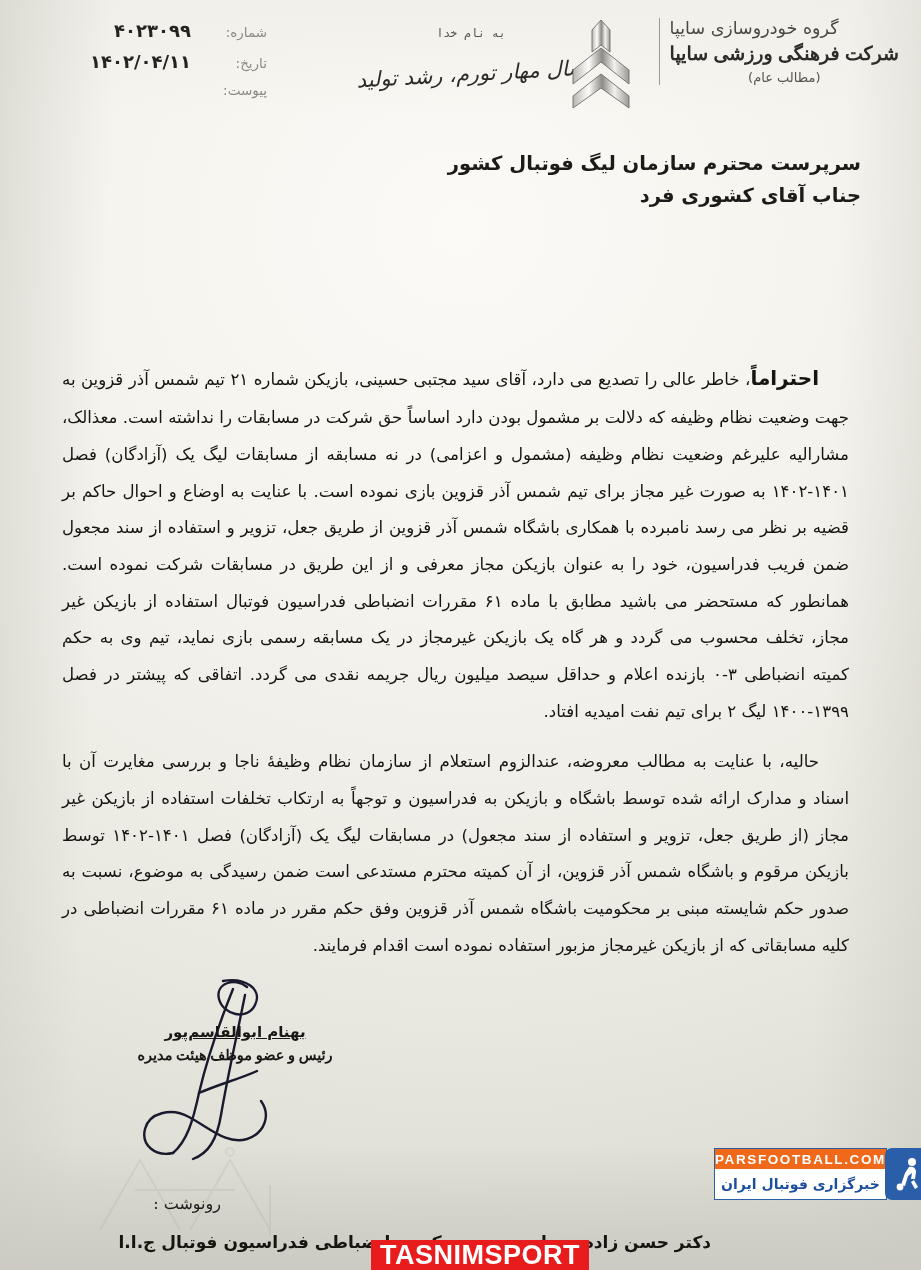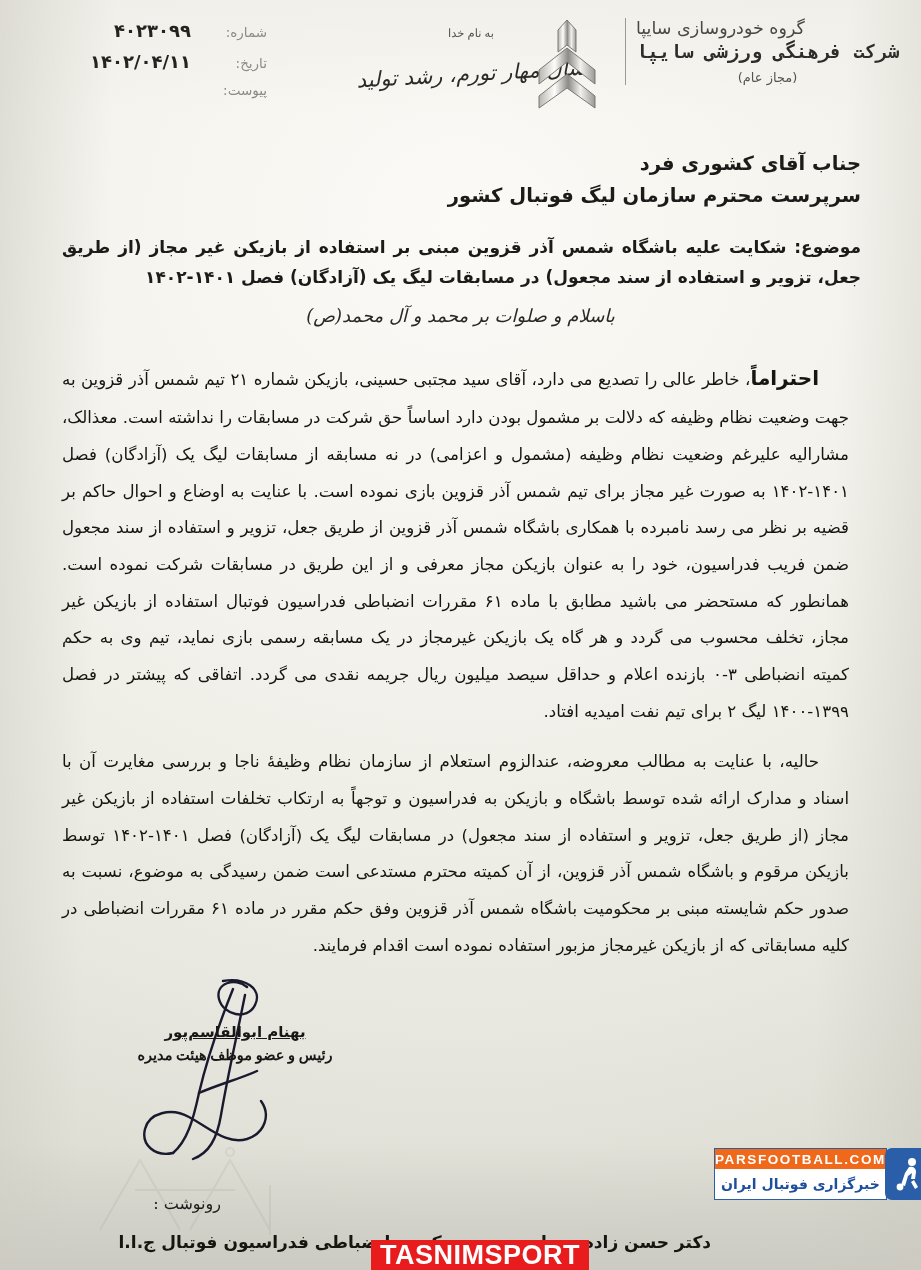--- a/index.html
+++ b/index.html
@@ -68,21 +68,21 @@
     letter-spacing: .2px;
     white-space: nowrap;
     font-family: "DejaVu Sans", sans-serif;
   }
   .brand-line-2 {
     font-size: 19px;
     font-weight: bold;
     color: #2e2c29;
     white-space: nowrap;
     margin-top: 3px;
-    font-family: Liberation Mono, monospace;
+    font-family: Liberation Sans, sans-serif;
   }
   .brand-line-3 {
     font-size: 13px;
     color: #57544f;
     margin-top: 4px;
     text-align: center;
     font-family: "DejaVu Sans", sans-serif;
   }
   #saipa-logo { width: 64px; height: 92px; flex: 0 0 auto; }
 
@@ -90,21 +90,21 @@
   #center-head {
     position: absolute;
     top: 26px;
     right: 330px;
     width: 240px;
     text-align: center;
   }
   #bismillah {
     font-size: 11.5px;
     color: #55524d;
-    font-family: Liberation Sans, sans-serif;
+    font-family: Liberation Mono, monospace;
   }
   #slogan {
     margin-top: 22px;
     font-size: 21px;
     color: #2c2a27;
     font-family: "DejaVu Serif", serif;
     font-style: italic;
     transform: rotate(-3.2deg);
     white-space: nowrap;
     letter-spacing: .3px;
@@ -379,21 +379,21 @@
     <div id="center-head">
       <div id="bismillah">به نام خدا</div>
       <div id="slogan">سال مهار تورم، رشد تولید</div>
     </div>
 
     <div id="brand">
 
       <div id="brand-text">
         <div class="brand-line-1">گروه خودروسازی سایپا</div>
         <div class="brand-line-2">شرکت فرهنگی ورزشی سایپا</div>
-        <div class="brand-line-3">(مجاز عام)</div>
+        <div class="brand-line-3">(مطالب عام)</div>
       </div>
 
       <svg id="saipa-logo" viewBox="0 0 64 92">
         <defs>
           <linearGradient id="chevGrad" x1="0" y1="0" x2="1" y2="0">
             <stop offset="0%" stop-color="#b8b6b0"></stop>
             <stop offset="28%" stop-color="#fdfdfb"></stop>
             <stop offset="52%" stop-color="#8d8b86"></stop>
             <stop offset="74%" stop-color="#f2f1ed"></stop>
             <stop offset="100%" stop-color="#9b9995"></stop>
@@ -405,31 +405,25 @@
 
           <polygon points="32,30 60,52 60,66 32,44 4,66 4,52"></polygon>
 
           <polygon points="32,56 60,78 60,90 32,70 4,90 4,78"></polygon>
         </g>
       </svg>
     </div>
   </div>
 
   <div id="addressee">
+    <div class="addr-line">سرپرست محترم سازمان لیگ فوتبال کشور</div>
     <div class="addr-line">جناب آقای کشوری فرد</div>
-    <div class="addr-line">سرپرست محترم سازمان لیگ فوتبال کشور</div>
   </div>
 
-  <div id="subject">
-    <div class="subject-text">موضوع: شکایت علیه باشگاه شمس آذر قزوین مبنی بر استفاده از بازیکن غیر مجاز (از طریق جعل، تزویر و استفاده از سند مجعول) در مسابقات لیگ یک (آزادگان) فصل ۱۴۰۱-۱۴۰۲</div>
-  </div>
-
-  <div id="greeting">
-    <span>باسلام و صلوات بر محمد و آل محمد(ص)</span>
-  </div>
+
 
   <div id="body-text">
 
     <p class="para"><span class="lead">احتراماً</span><span>، خاطر عالی را تصدیع می دارد، آقای سید مجتبی حسینی، بازیکن شماره ۲۱  تیم شمس آذر قزوین به جهت وضعیت نظام وظیفه که دلالت بر مشمول بودن دارد اساساً حق شرکت در مسابقات را نداشته است. معذالک، مشارالیه علیرغم وضعیت نظام وظیفه (مشمول و اعزامی) در نه مسابقه از مسابقات لیگ یک (آزادگان) فصل ۱۴۰۱-۱۴۰۲ به صورت غیر مجاز برای تیم شمس آذر قزوین بازی نموده است. با عنایت به اوضاع و احوال حاکم بر قضیه بر نظر می رسد نامبرده با همکاری باشگاه شمس آذر قزوین از  طریق جعل، تزویر و استفاده از سند مجعول ضمن فریب فدراسیون، خود را به عنوان بازیکن مجاز معرفی و از این طریق در مسابقات شرکت نموده است. همانطور که مستحضر می باشید مطابق با ماده ۶۱ مقررات انضباطی فدراسیون فوتبال استفاده از بازیکن غیر مجاز، تخلف محسوب می گردد و هر گاه یک بازیکن غیرمجاز در یک مسابقه رسمی بازی نماید، تیم وی به حکم کمیته انضباطی ۳-۰ بازنده اعلام و حداقل سیصد میلیون ریال جریمه نقدی می گردد. اتفاقی که پیشتر در فصل ۱۳۹۹-۱۴۰۰ لیگ ۲ برای تیم نفت امیدیه افتاد.</span></p>
 
     <p class="para"><span>حالیه، با عنایت به مطالب معروضه، عندالزوم استعلام از سازمان نظام وظیفهٔ ناجا و بررسی مغایرت آن با اسناد و مدارک ارائه شده توسط باشگاه و بازیکن به فدراسیون و توجهاً به ارتکاب تخلفات استفاده از بازیکن غیر مجاز (از طریق جعل، تزویر و استفاده از سند مجعول) در مسابقات لیگ یک (آزادگان) فصل ۱۴۰۱-۱۴۰۲ توسط بازیکن مرقوم و باشگاه شمس آذر قزوین، از آن کمیته محترم مستدعی است ضمن رسیدگی به موضوع، نسبت به صدور حکم شایسته مبنی بر محکومیت باشگاه شمس آذر قزوین وفق حکم مقرر در ماده ۶۱ مقررات انضباطی در کلیه مسابقاتی که از بازیکن غیرمجاز مزبور استفاده نموده است اقدام فرمایند.</span></p>
   </div>
 
   <div id="signature-block">
 

